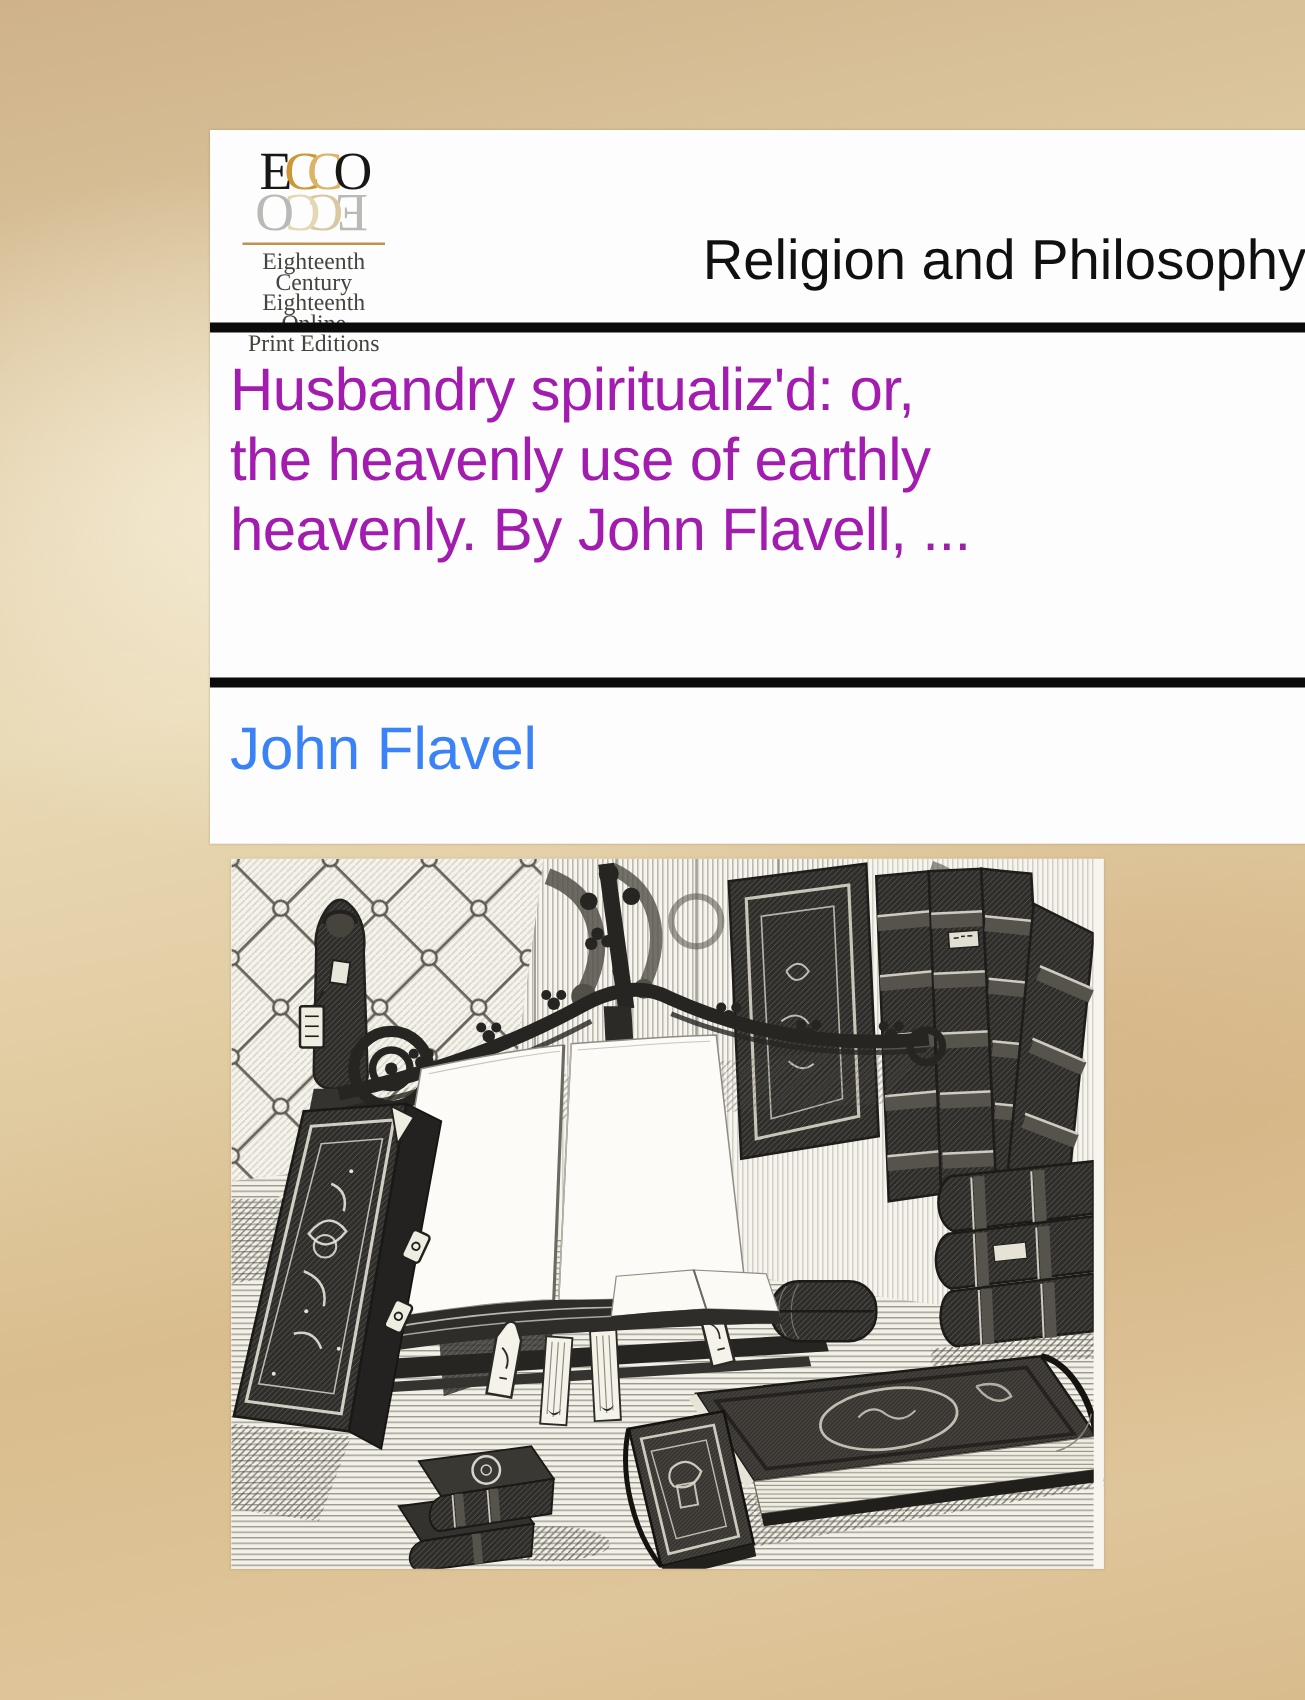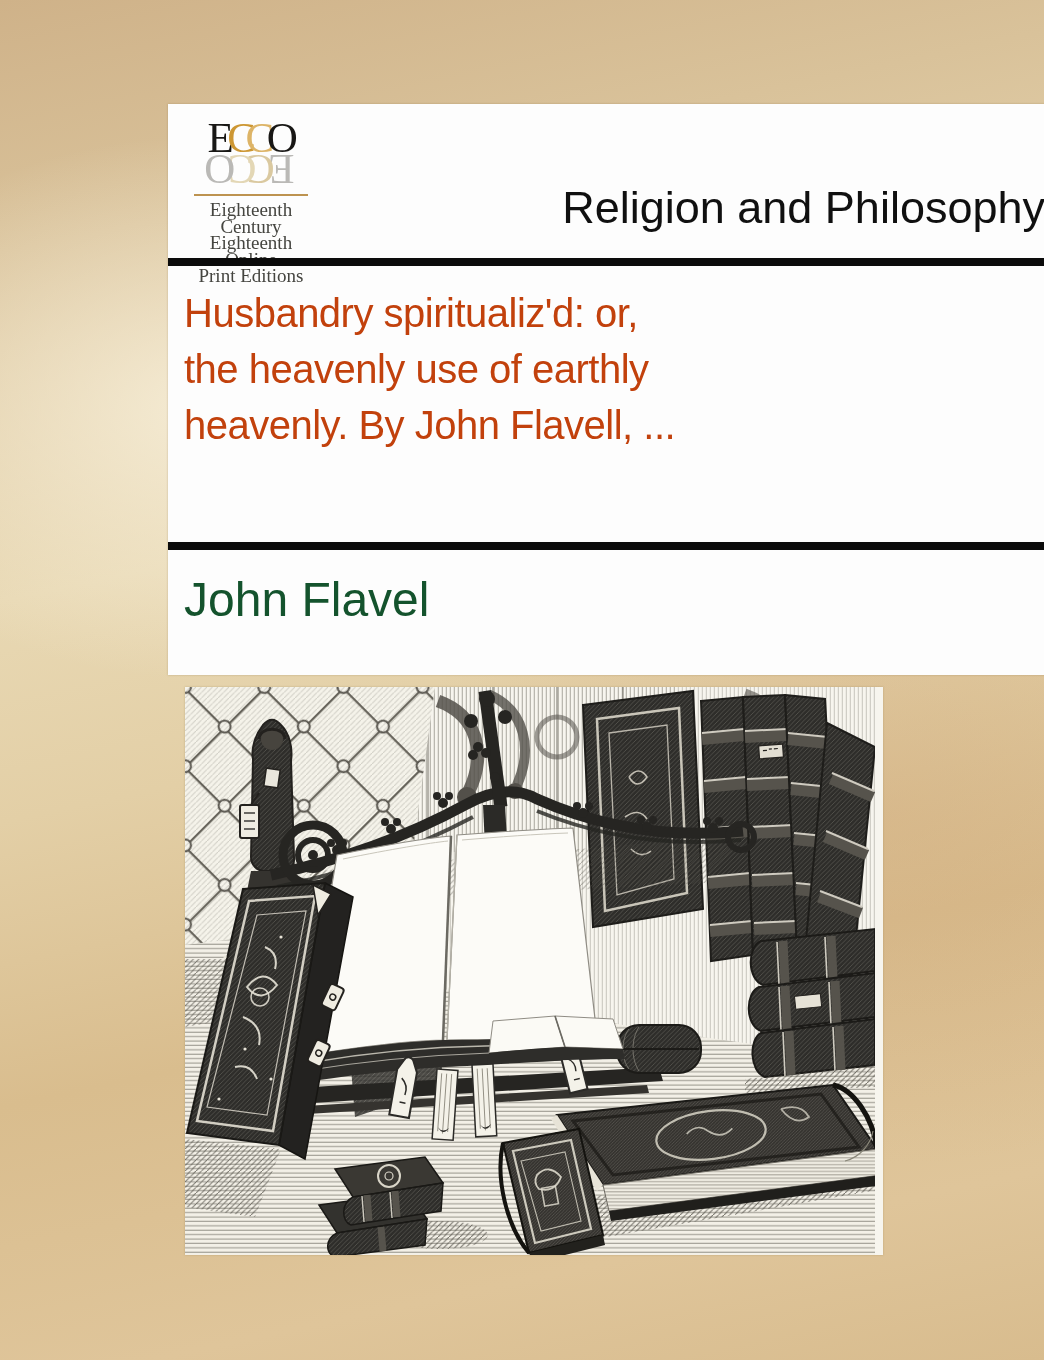--- a/index.html
+++ b/index.html
@@ -30,26 +30,26 @@
   .logo-sub{font-family:"Liberation Serif",serif;font-size:19px;line-height:16.5px;color:#454540;}
   .category{
     position:absolute;right:14px;top:42px;white-space:nowrap;
     font-size:45px;color:#101010;letter-spacing:0;margin-top:36px;
   }
   .rule{position:absolute;left:0;right:0;height:8px;background:#0b0b0b;}
   .rule-1{top:154px;}
   .rule-2{top:438px;}
   .title-block{
     position:absolute;left:16px;top:181px;
-    font-size:40px;line-height:56px;color:#c2410c;letter-spacing:-0.5px;
+    font-size:48px;line-height:56px;color:#a21caf;letter-spacing:-0.5px;
   }
   .title-block div{white-space:nowrap;}
   .author{
     position:absolute;left:16px;top:468px;
-    font-size:48px;color:#14532d;white-space:nowrap;
+    font-size:48px;color:#3b82f6;white-space:nowrap;
   }
   .engraving{
     position:absolute;left:185px;top:687px;width:698px;height:568px;
     background:#f7f5ee;box-shadow:0 0 2px rgba(120,95,50,0.3);
   }
   .engraving svg{display:block;}
 </style>
 </head>
 <body>
 

